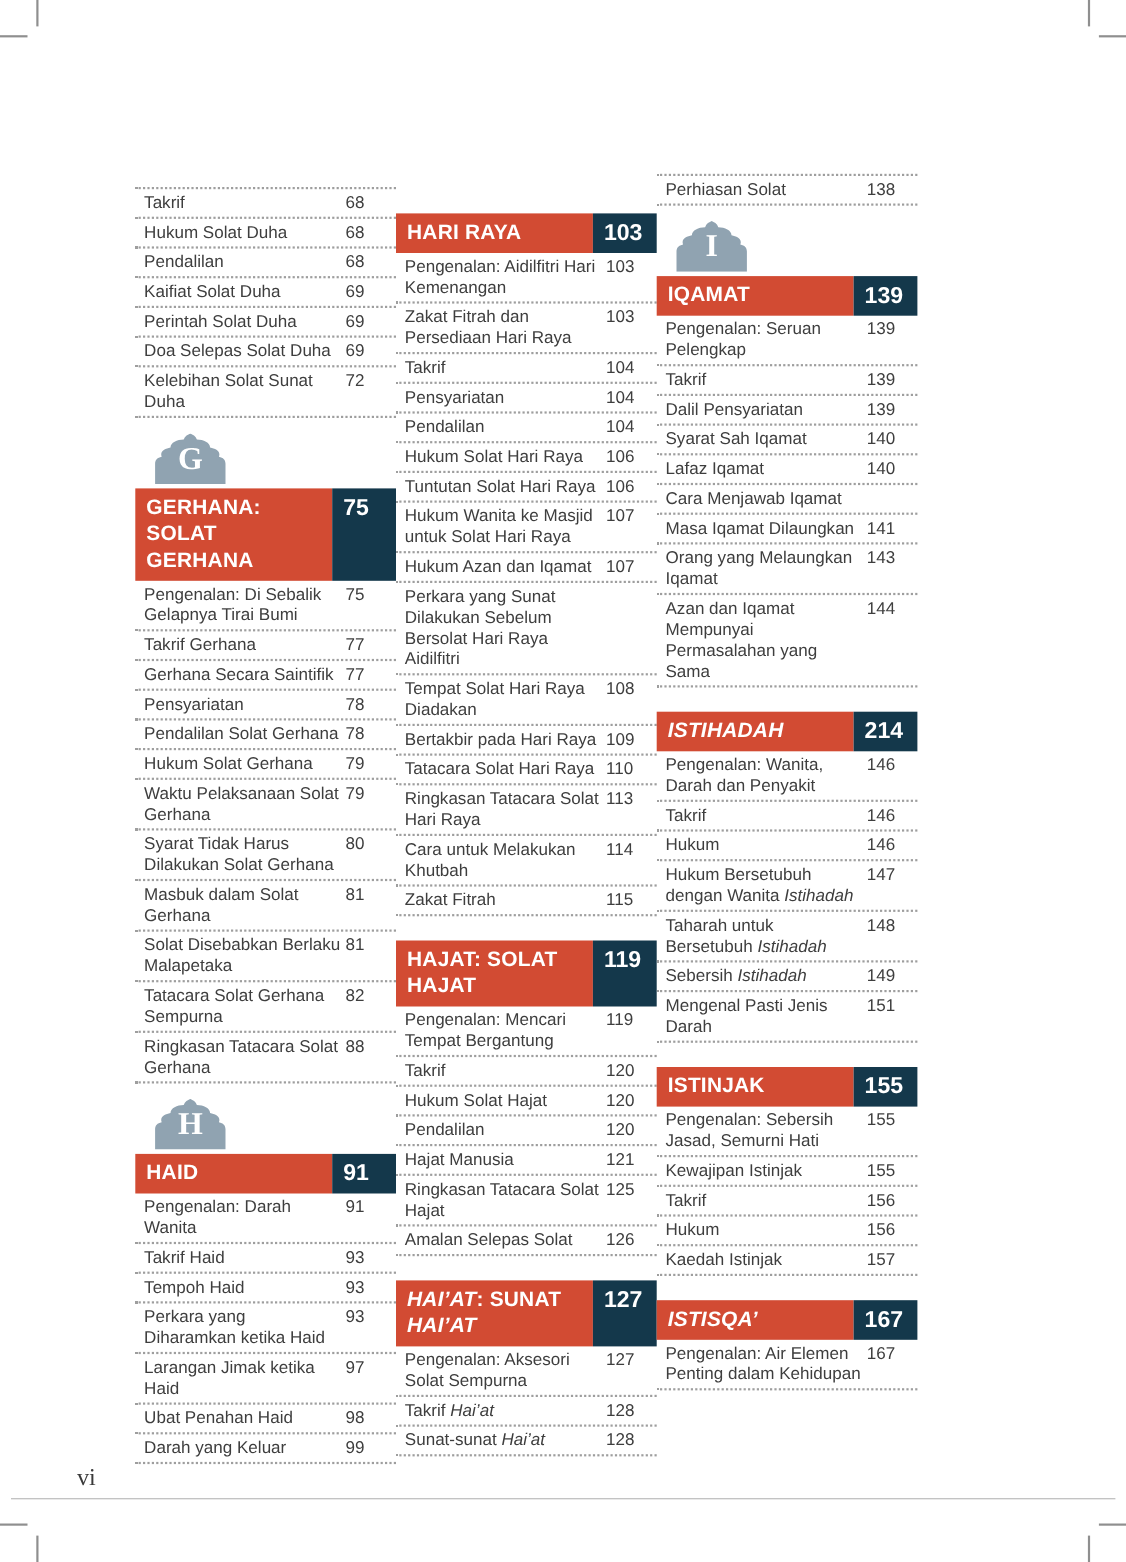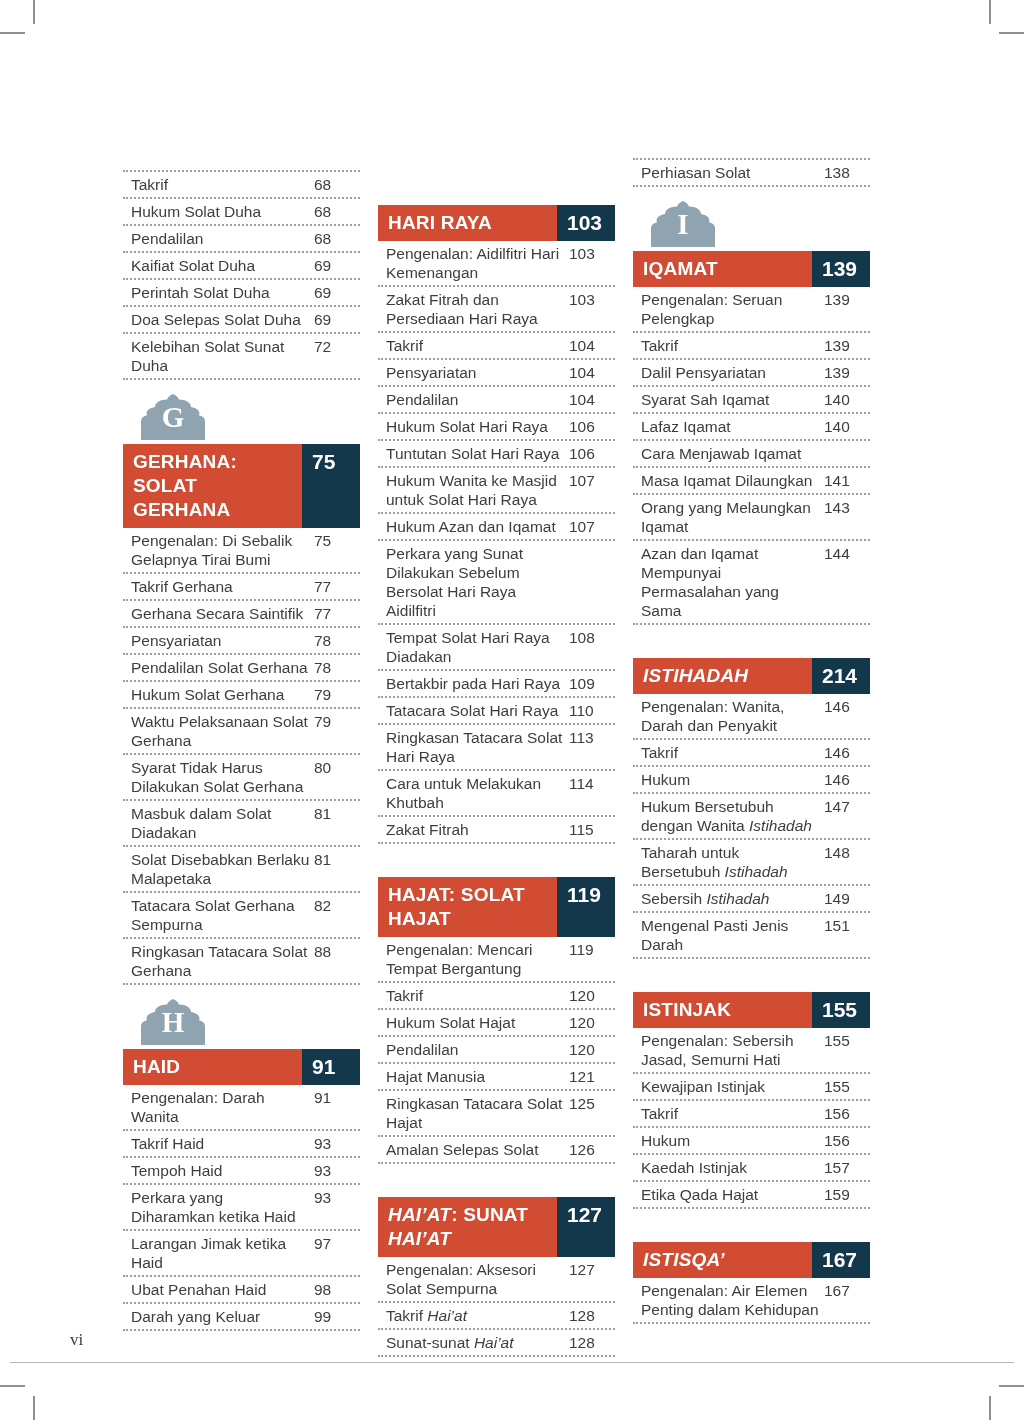--- a/index.html
+++ b/index.html
@@ -5,38 +5,38 @@
   :root{
     --red:#d24b33; --navy:#14384b; --badge:#90a3b1;
     --ink:#3e3e3e; --dot:#9e9e9e;
   }
   *{box-sizing:border-box;}
   html,body{margin:0;padding:0;}
   body{
     width:1024px;height:1420px;background:#ffffff;position:relative;
     overflow:hidden;font-family:"Liberation Sans",sans-serif;
   }
-  .columns{position:absolute;left:123px;top:156px;display:flex;gap:18px;}
+  .columns{position:absolute;left:123px;top:156px;display:flex;}
   .col{width:237px;}
   .col-1{padding-top:14px;}
   .col-2{padding-top:16px;}
   .col-3{padding-top:2px;}
 
   .entries{width:100%;}
   .entries.top-rule{border-top:2px dotted var(--dot);}
   .entry{
     display:flex;align-items:flex-start;
     border-bottom:2px dotted var(--dot);
     padding:2px 0 1px 8px;
   }
   .entry .txt{flex:1;font-size:15.5px;line-height:19px;color:var(--ink);padding:1px 4px 2px 0;}
   .entry .num{width:46px;flex-shrink:0;font-size:15.5px;line-height:19px;color:var(--ink);padding-top:1px;}
   .it{font-style:italic;}
 
-  .hdr{display:flex;margin-top:33px;}
+  .hdr{display:flex;margin-top:22px;}
   .hdr.after-icon{margin-top:4px;}
   .hdr-text{
     flex:1;background:var(--red);color:#fff;font-weight:bold;
     font-size:19px;line-height:24px;padding:6px 4px 6px 10px;
     letter-spacing:0.2px;
   }
   .hdr-num{
     width:58px;flex-shrink:0;background:var(--navy);color:#fff;
     font-weight:bold;font-size:21px;line-height:24px;padding:6px 0 6px 10px;
   }
@@ -44,21 +44,21 @@
   .icon-badge{position:relative;width:80px;height:46px;margin:14px 0 2px 10px;}
   .icon-badge svg{display:block;width:100%;height:100%;}
   .icon-letter{
     position:absolute;left:0;right:0;top:7px;text-align:center;
     font-family:"Liberation Serif",serif;font-weight:bold;
     font-size:29px;color:#ffffff;
   }
 
   .footer-num{
     position:absolute;left:70px;top:1330px;
-    font-family:"Liberation Serif",serif;font-size:17px;color:#3a3a3a;
+    font-family:"Liberation Serif",serif;font-size:22px;color:#3a3a3a;
   }
   .footer-rule{
     position:absolute;left:10px;top:1362px;width:1004px;height:1px;
     background:#b5b5b5;
   }
   .crop{position:absolute;background:#8f8f8f;}
   .crop.v{width:2px;height:24px;}
   .crop.h{width:25px;height:2px;}
 </style>
 </head>
@@ -142,21 +142,21 @@
         </div>
         <div class="entry">
           <span class="txt">Waktu Pelaksanaan Solat Gerhana</span>
           <span class="num">79</span>
         </div>
         <div class="entry">
           <span class="txt">Syarat Tidak Harus Dilakukan Solat Gerhana</span>
           <span class="num">80</span>
         </div>
         <div class="entry">
-          <span class="txt">Masbuk dalam Solat Diadakan</span>
+          <span class="txt">Masbuk dalam Solat Gerhana</span>
           <span class="num">81</span>
         </div>
         <div class="entry">
           <span class="txt">Solat Disebabkan Berlaku Malapetaka</span>
           <span class="num">81</span>
         </div>
         <div class="entry">
           <span class="txt">Tatacara Solat Gerhana Sempurna</span>
           <span class="num">82</span>
         </div>
@@ -437,24 +437,20 @@
           <span class="num">156</span>
         </div>
         <div class="entry">
           <span class="txt">Hukum</span>
           <span class="num">156</span>
         </div>
         <div class="entry">
           <span class="txt">Kaedah Istinjak</span>
           <span class="num">157</span>
         </div>
-        <div class="entry">
-          <span class="txt">Etika Qada Hajat</span>
-          <span class="num">159</span>
-        </div>
       </div>
       <div class="hdr">
         <span class="hdr-text"><span class="it">ISTISQA’</span></span>
         <span class="hdr-num">167</span>
       </div>
       <div class="entries">
         <div class="entry">
           <span class="txt">Pengenalan: Air Elemen Penting dalam Kehidupan</span>
           <span class="num">167</span>
         </div>

